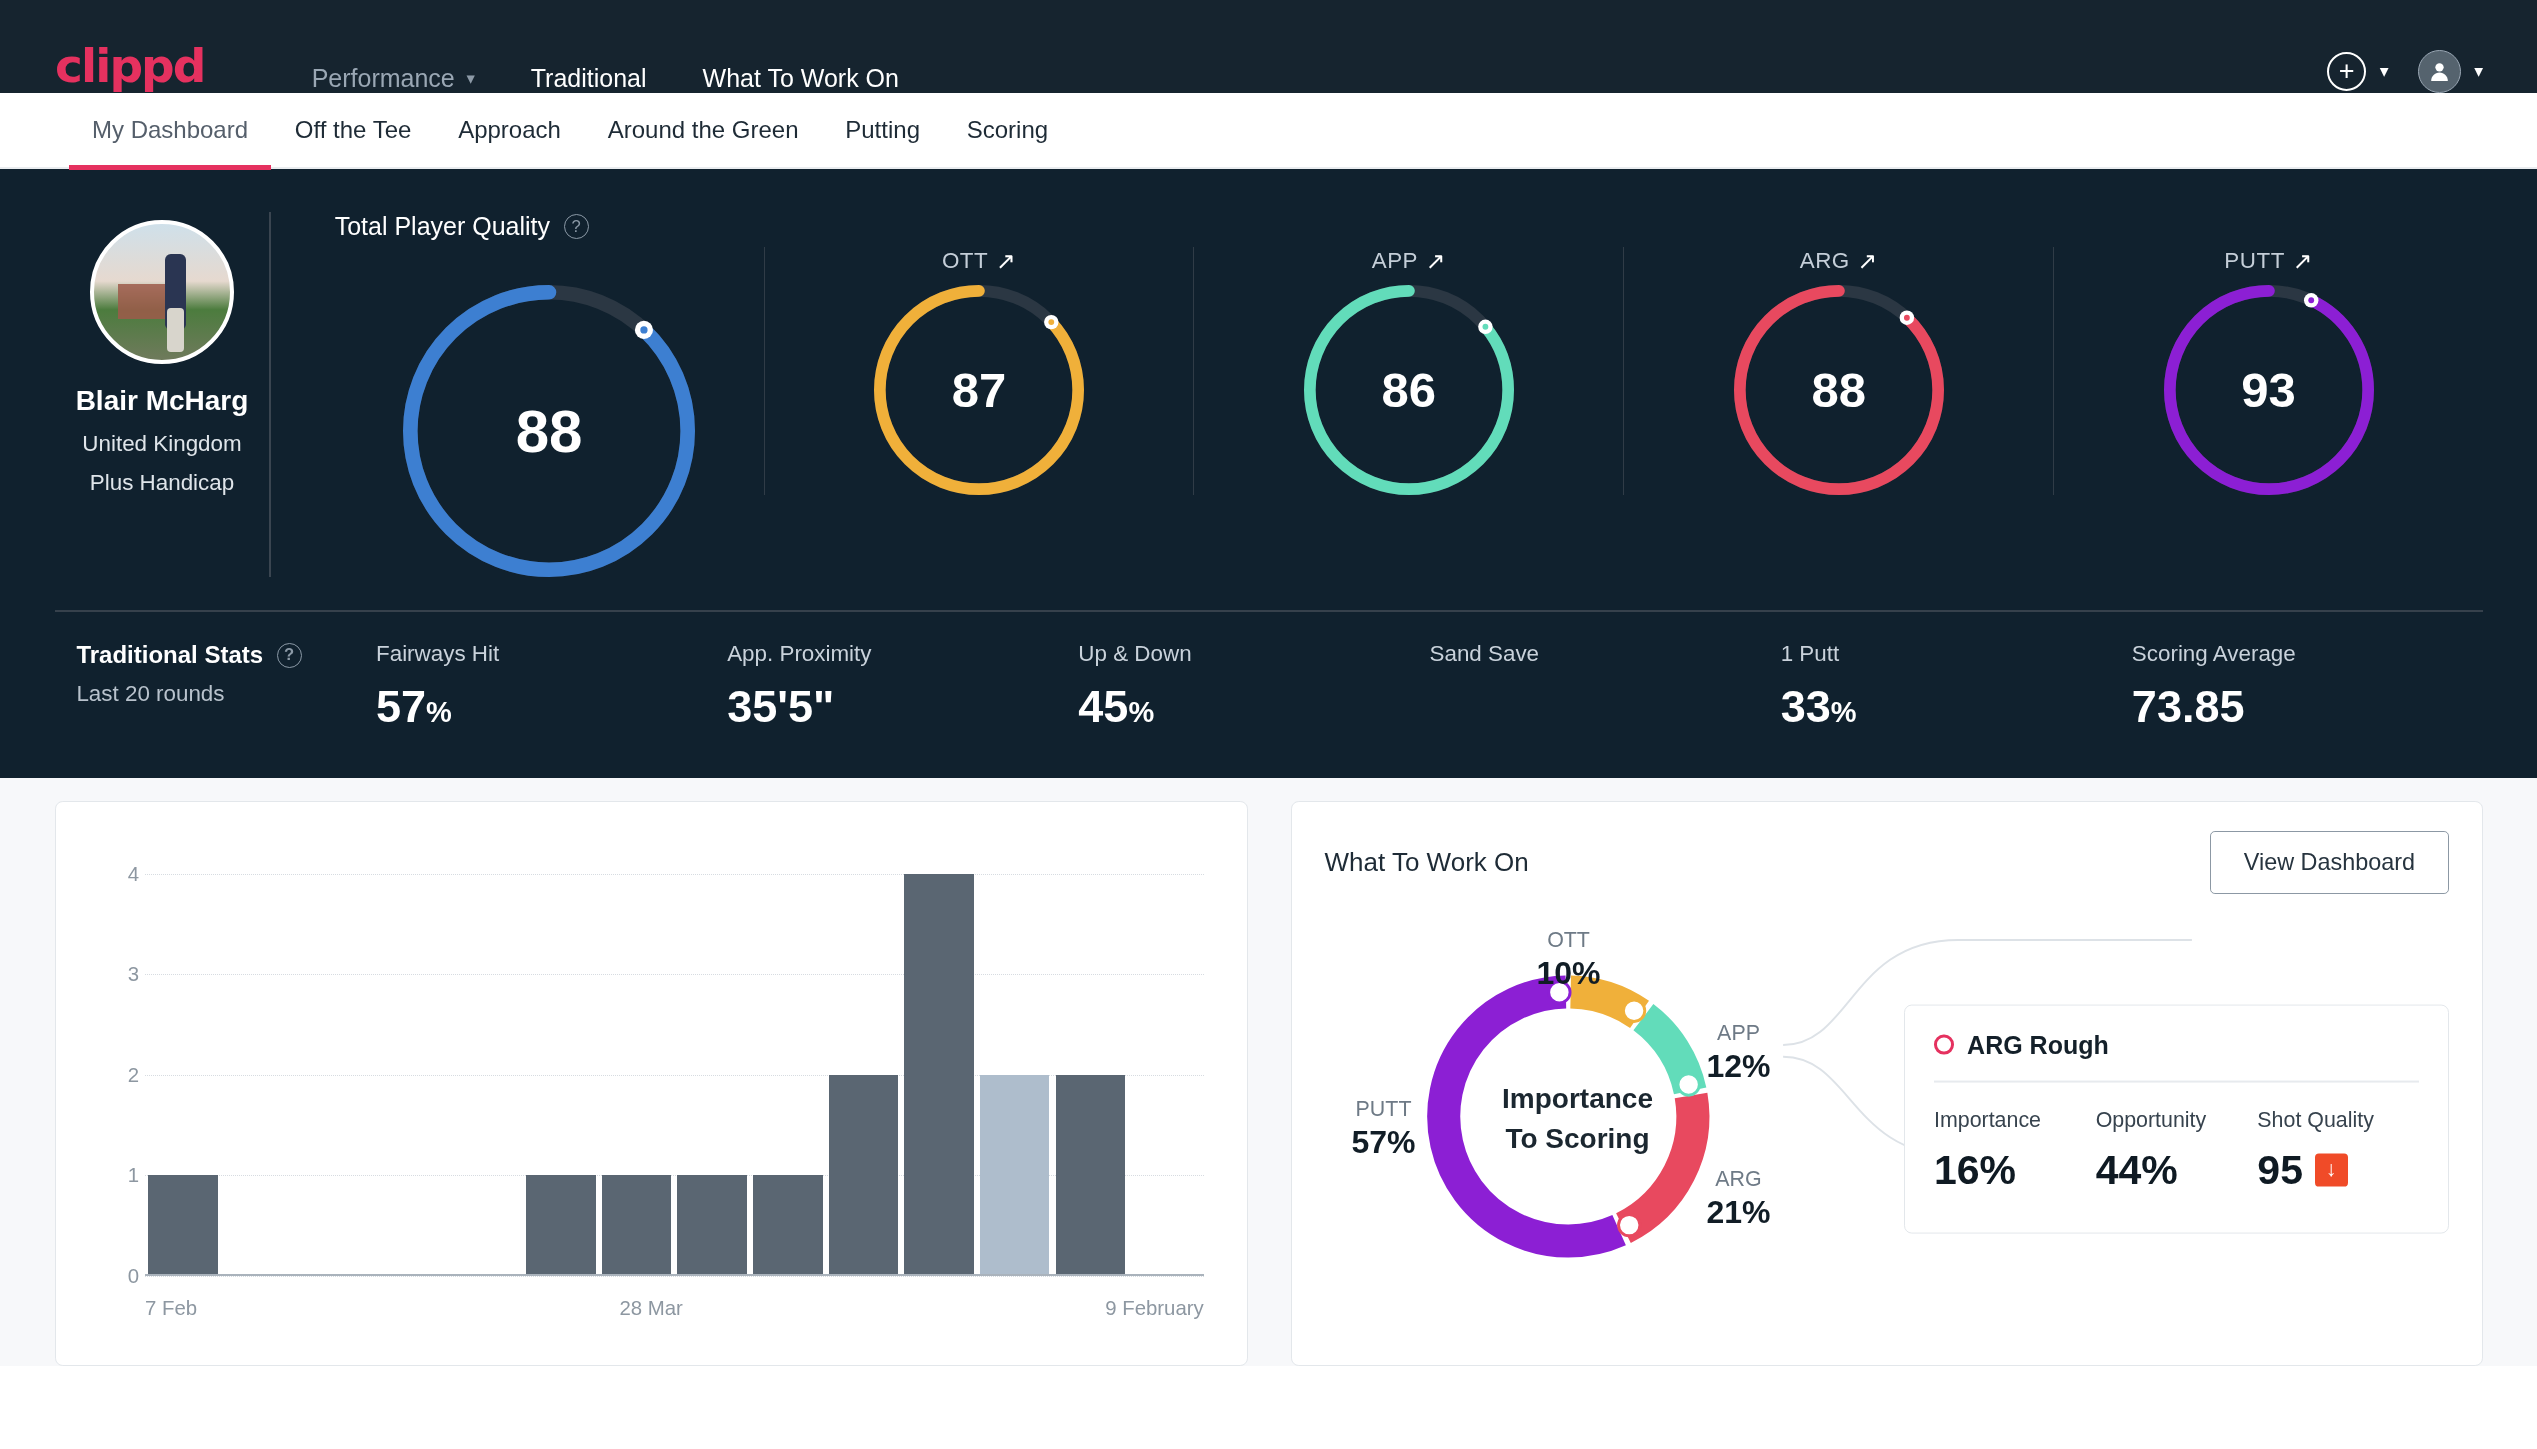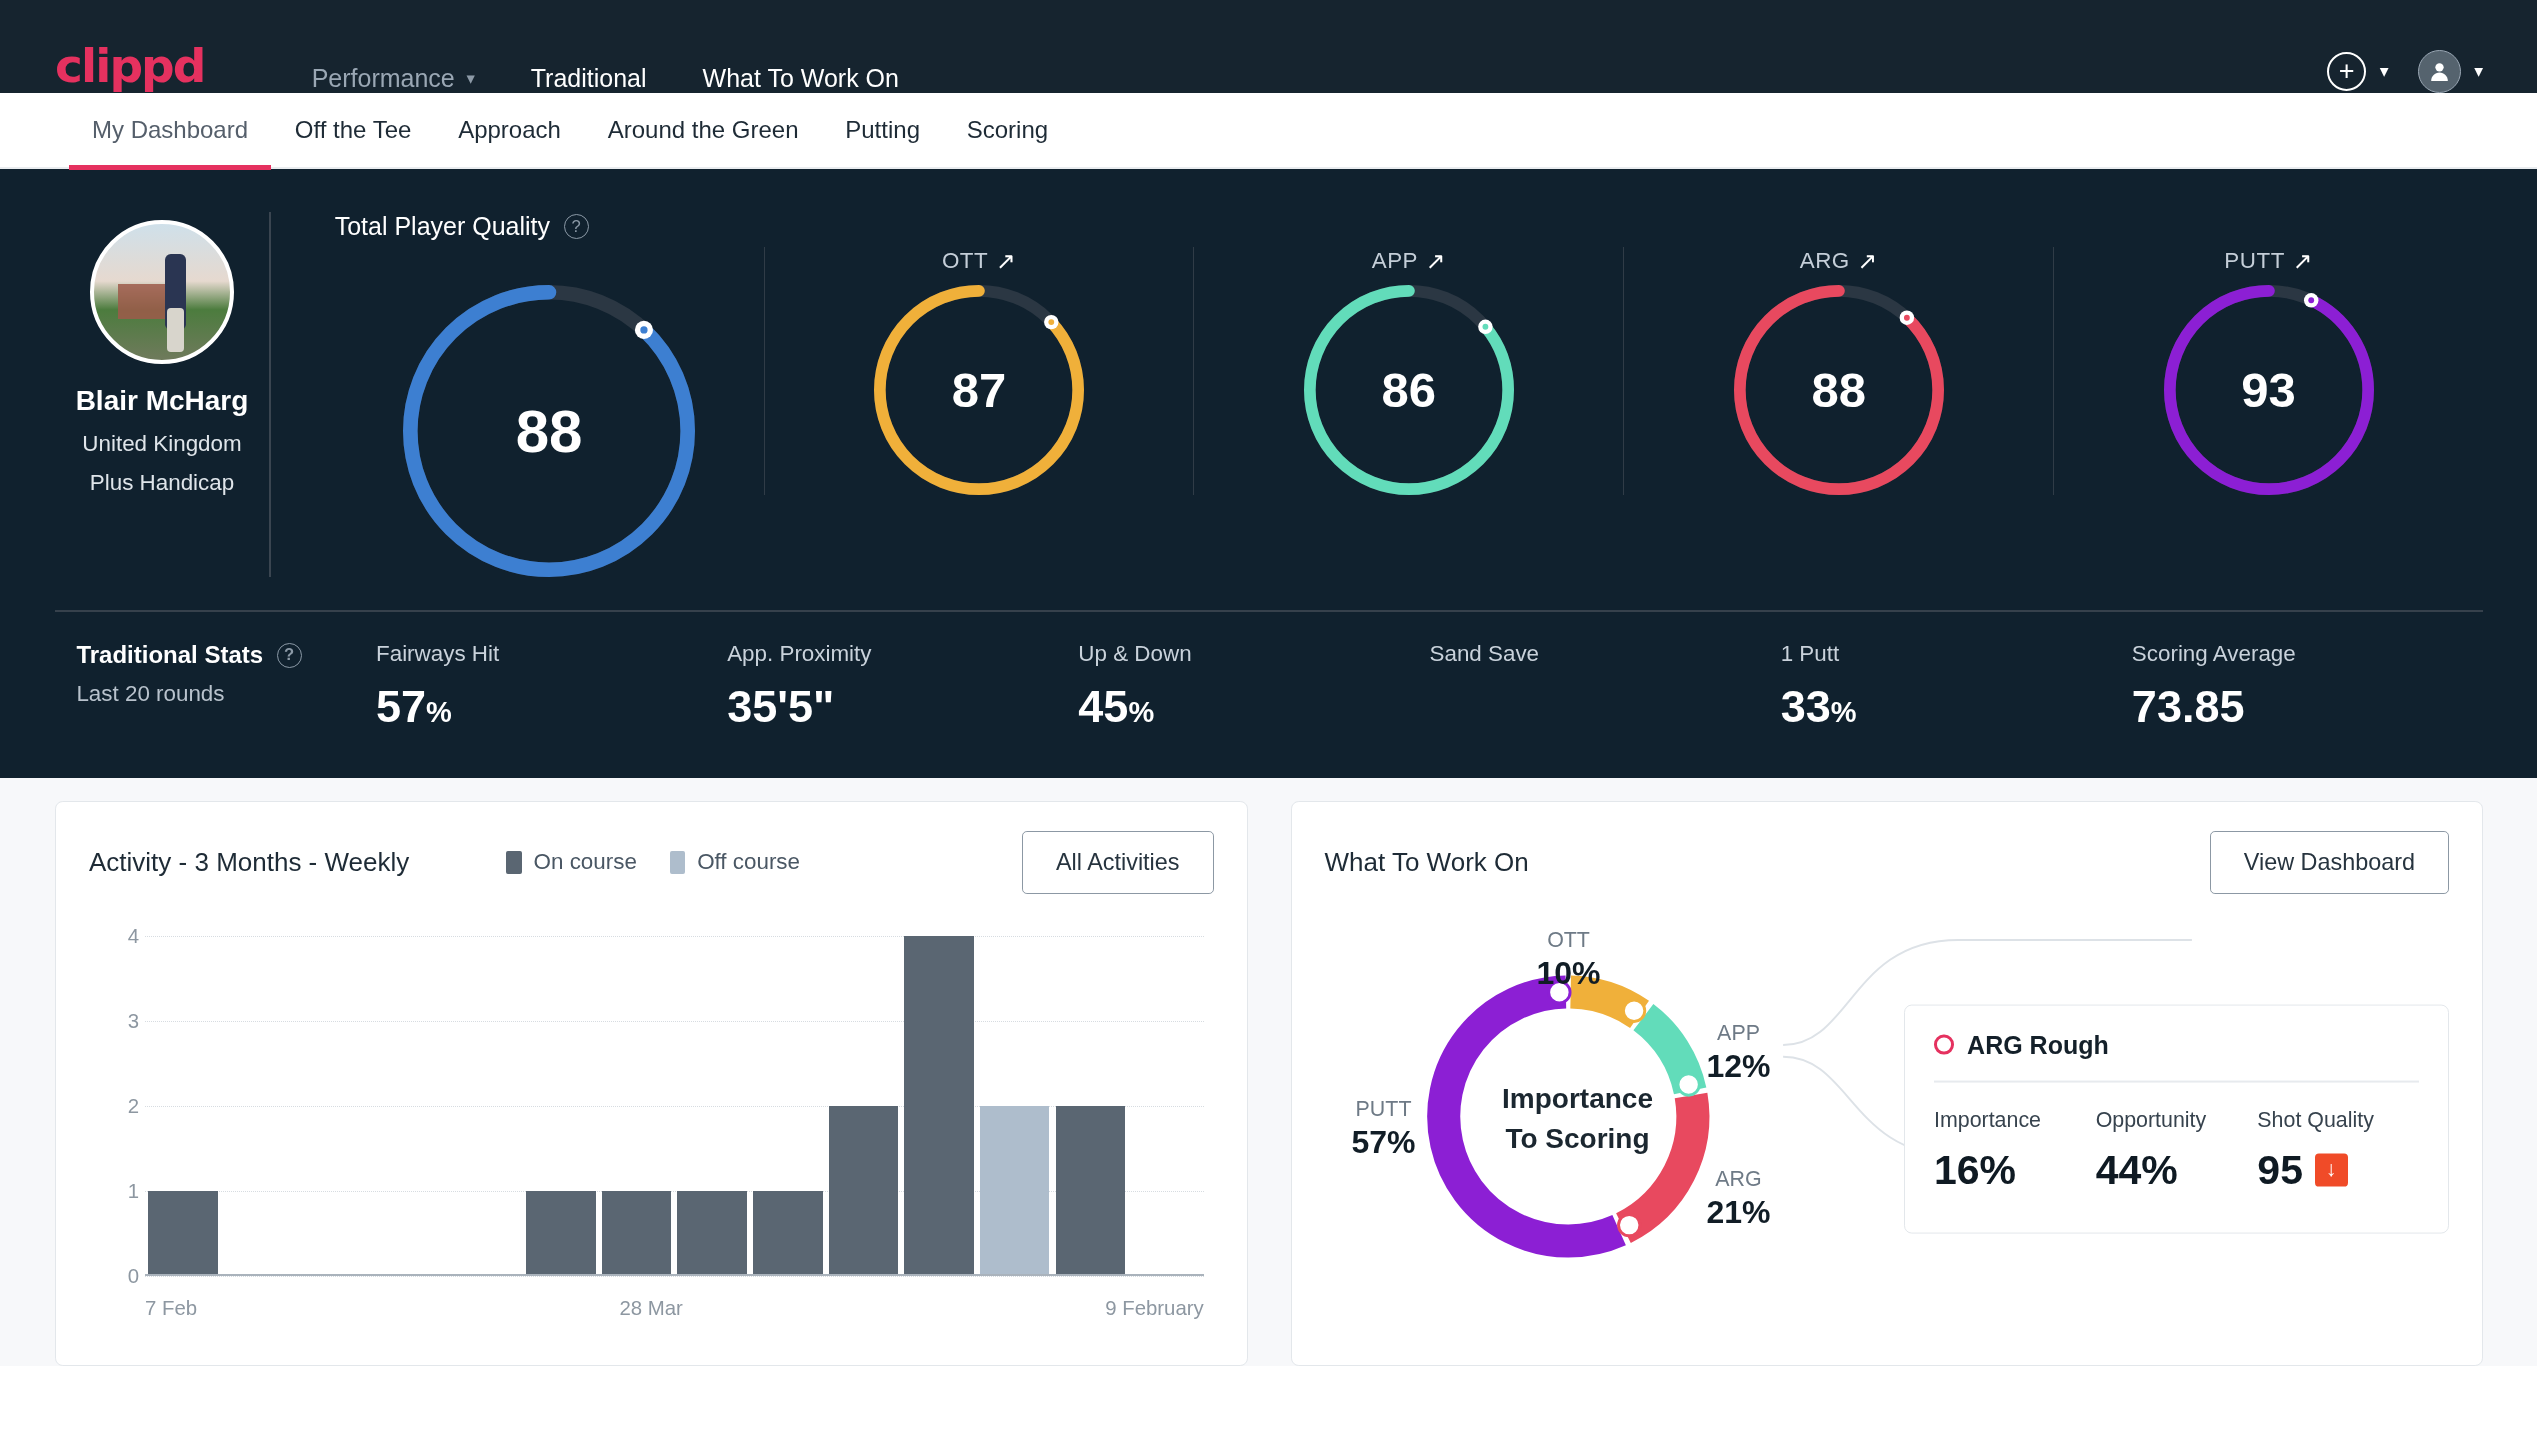--- a/index.html
+++ b/index.html
@@ -383,34 +383,20 @@
           <div class="stat-label">Scoring Average</div>
           <div class="stat-value">73.85</div>
         </div>
       </div>
   </div>
 </div>
 
 <div class="lower">
 
   <div class="card">
-    <div class="card-head">
-      <div class="card-title">Activity - 3 Months - Weekly</div>
-      <div class="legend">
-        <div class="legend-item">
-          <span class="swatch" id="sw0" style="background: rgb(90, 102, 114);"></span>
-          <span>On course</span>
-        </div>
-        <div class="legend-item">
-          <span class="swatch" id="sw1" style="background: rgb(174, 189, 204);"></span>
-          <span>Off course</span>
-        </div>
-      </div>
-      <button class="btn-outline">All Activities</button>
-    </div>
 
     <div class="chart-area">
       <div class="plot">
         <div id="gridlines">
             <div class="gridline" style="top: 100%;"></div>
             <div class="ytick" style="top: 100%;">0</div>
             <div class="gridline" style="top: 75%;"></div>
             <div class="ytick" style="top: 75%;">1</div>
             <div class="gridline" style="top: 50%;"></div>
             <div class="ytick" style="top: 50%;">2</div>

